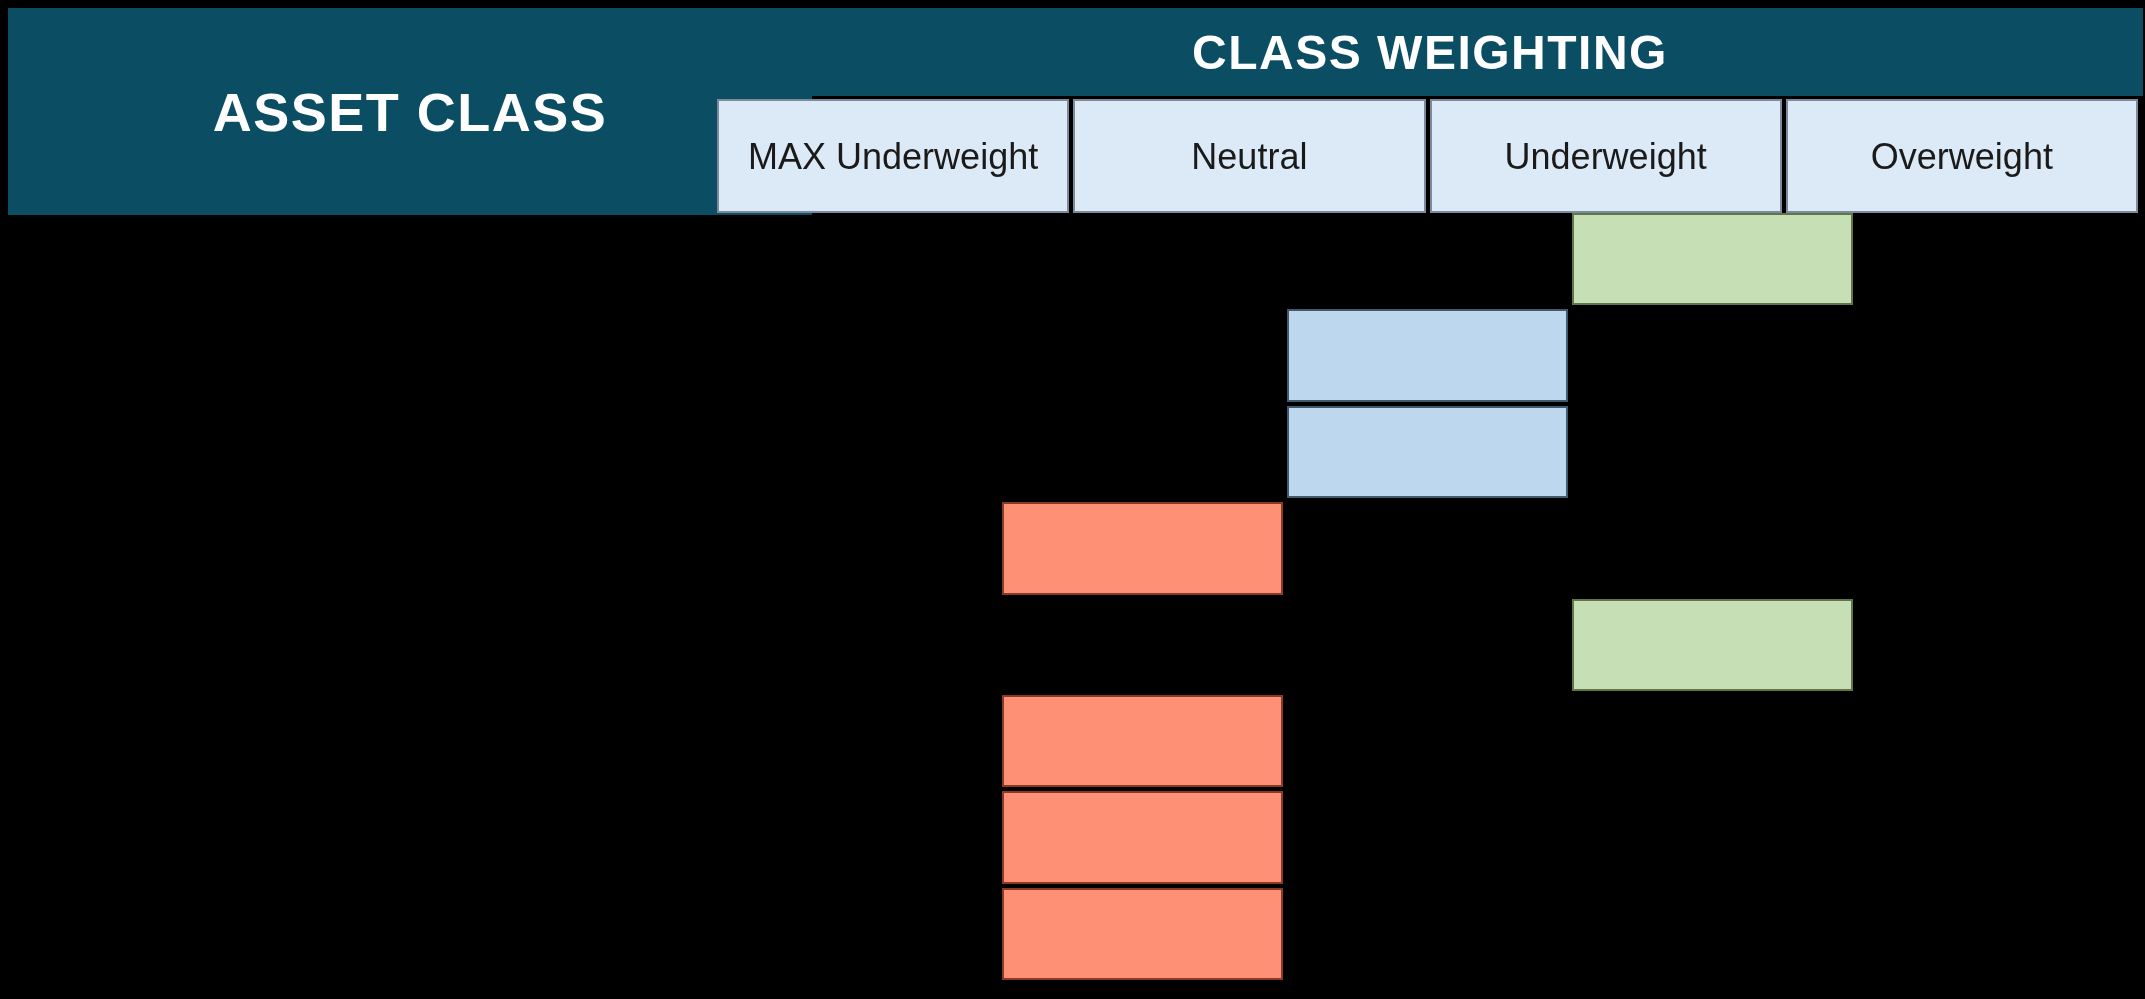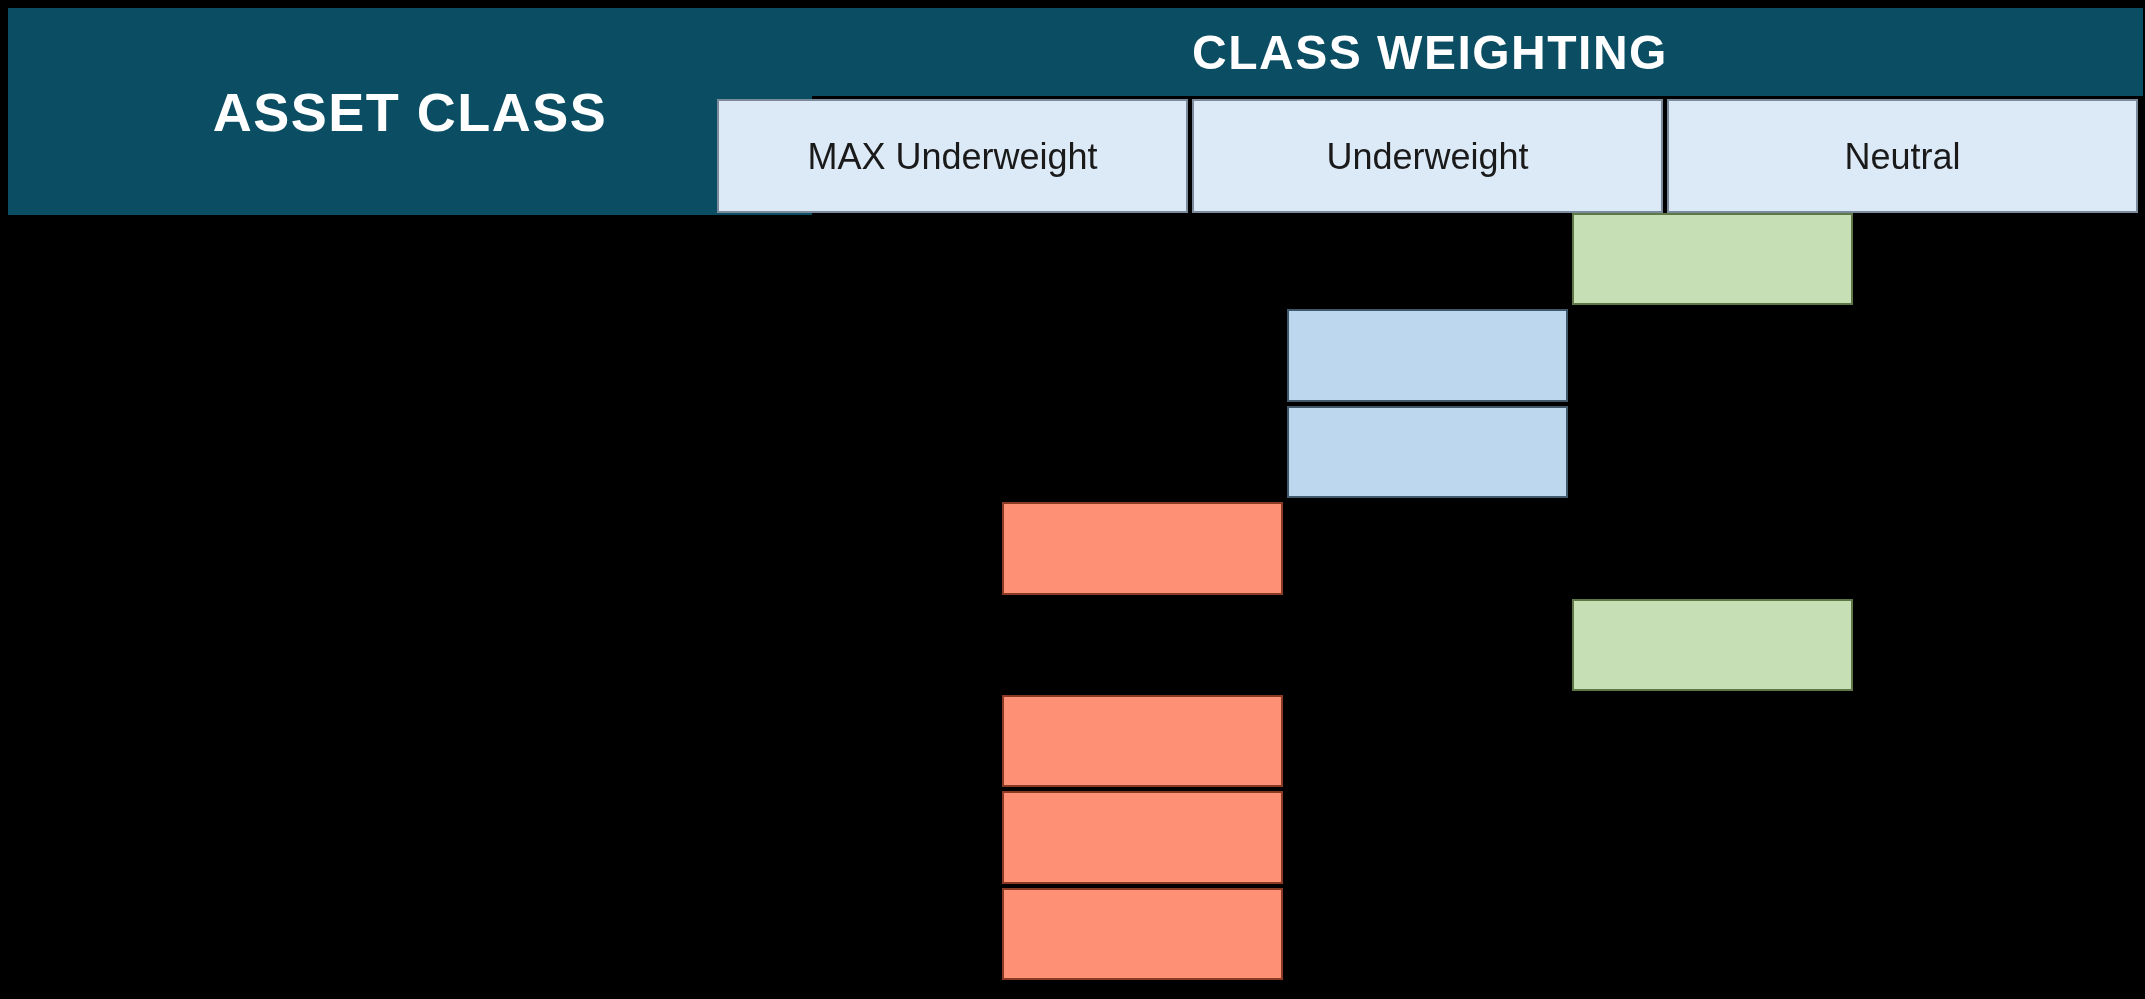--- a/index.html
+++ b/index.html
@@ -80,24 +80,27 @@
 
   <div class="hdr asset-weighting-hdr">
     <span>CLASS WEIGHTING</span>
   </div>
 
   <div class="subheader-row">
     <div class="subheader-cell">
       <span>MAX Underweight</span>
     </div>
     <div class="subheader-cell">
+      <span>Neutral</span>
+    </div>
+    <div class="subheader-cell">
       <span>Underweight</span>
     </div>
     <div class="subheader-cell">
-      <span>Neutral</span>
+      <span>Overweight</span>
     </div>
   </div>
 
   <div class="body-grid">
       <div class="body-cell"></div>
       <div class="body-cell"></div>
       <div class="body-cell"></div>
       <div class="body-cell filled-green"></div>
       <div class="body-cell"></div>
       <div class="body-cell"></div>

